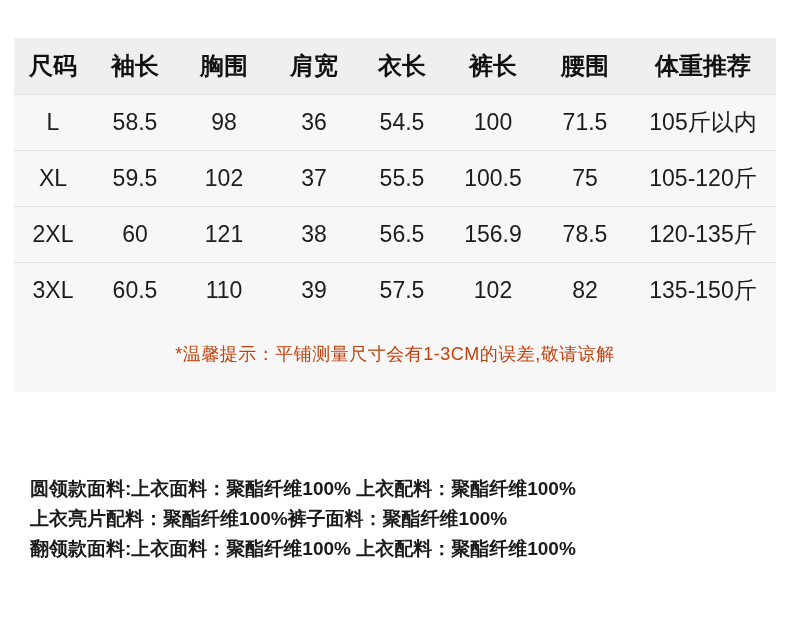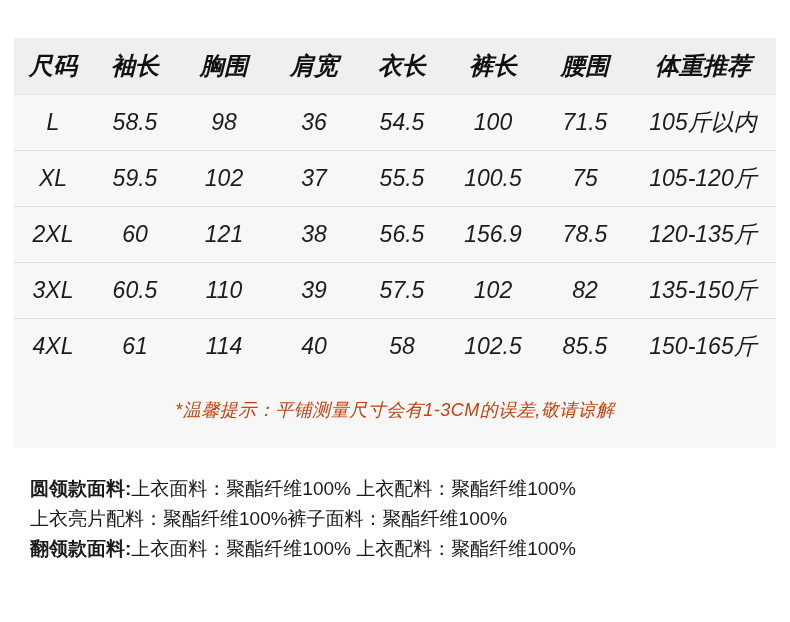--- a/index.html
+++ b/index.html
@@ -23,21 +23,20 @@
   }
 
   
   .table-panel {
     position: absolute;
     left: 14px;
     top: 38px;
     width: 762px;
     background: #f7f7f7;
     box-sizing: border-box;
-    font-style: italic;
   }
 
   table.size-table {
     width: 100%;
     border-collapse: collapse;
     table-layout: fixed;
   }
 
   table.size-table th,
   table.size-table td {
@@ -96,21 +95,21 @@
 
   .fabric-line {
     white-space: nowrap;
   }
 
   .fabric-line b {
     font-weight: bold;
   }
 
   .fabric-line span.reg {
-    font-weight: normal;
+    font-weight: bold;
   }
 </style>
 </head>
 <body>
 
 <div class="page">
 
   <div class="table-panel">
     <table class="size-table">
       <colgroup>
@@ -169,30 +168,20 @@
         <tr>
           <td>3XL</td>
           <td>60.5</td>
           <td>110</td>
           <td>39</td>
           <td>57.5</td>
           <td>102</td>
           <td>82</td>
           <td>135-150斤</td>
         </tr>
-        <tr>
-          <td>4XL</td>
-          <td>61</td>
-          <td>114</td>
-          <td>40</td>
-          <td>58</td>
-          <td>102.5</td>
-          <td>85.5</td>
-          <td>150-165斤</td>
-        </tr>
       </tbody>
     </table>
 
     <div class="note">*温馨提示：平铺测量尺寸会有1-3CM的误差,敬请谅解</div>
   </div>
 
   <div class="fabric-block">
     <div class="fabric-line">
       <b>圆领款面料:</b><span class="reg">上衣面料：聚酯纤维100% 上衣配料：聚酯纤维100%</span>
     </div>

